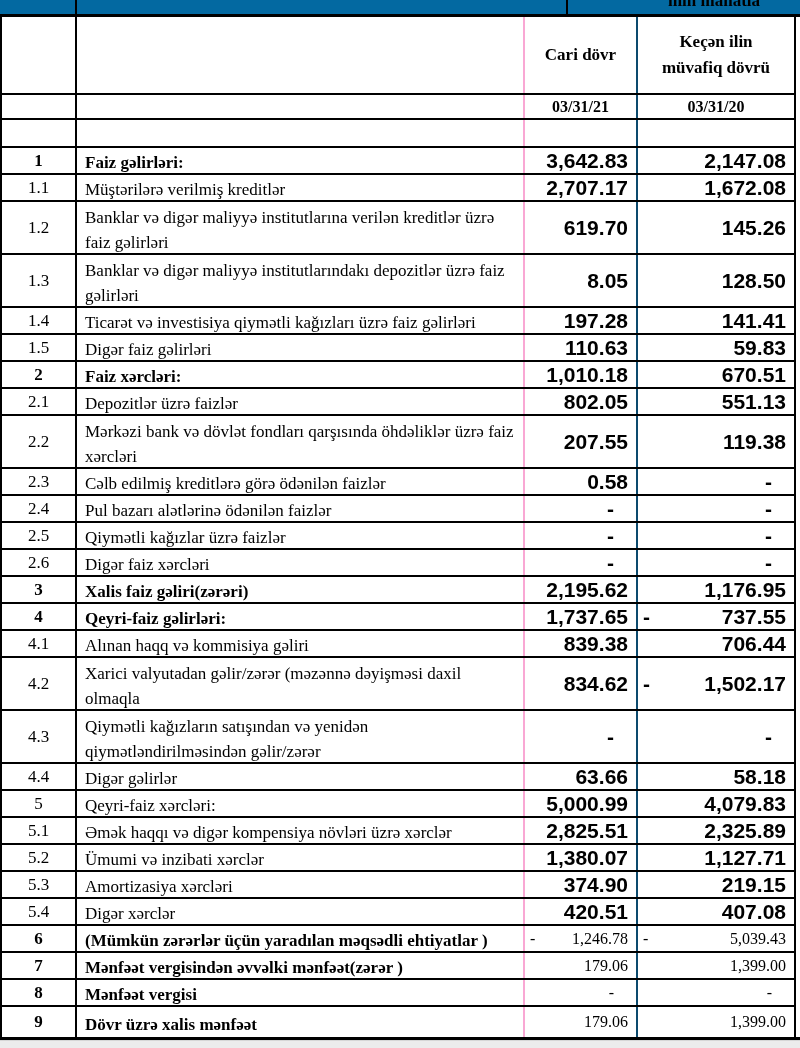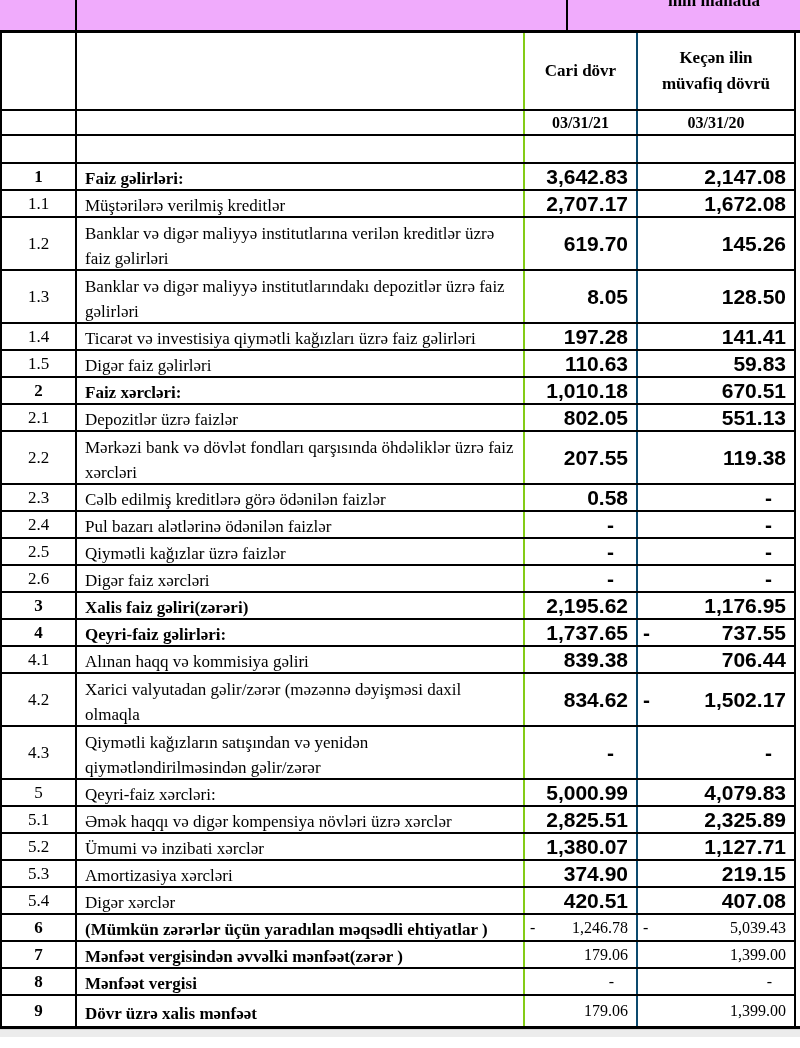--- a/index.html
+++ b/index.html
@@ -1,35 +1,35 @@
 <!DOCTYPE html>
 <html><head>
 <meta charset="utf-8">
 <style>
   html,body{margin:0;padding:0;background:#fff;}
   .page{
     position:relative;width:800px;height:1048px;background:#fff;
     overflow:hidden;color:#000;font-family:"Liberation Serif",serif;
   }
   
-  .top-strip{position:relative;height:30px;background:#f0abfc;overflow:hidden;}
+  .top-strip{position:relative;height:14px;background:#0369a1;overflow:hidden;}
   .top-strip .vseg{position:absolute;top:0;bottom:0;width:2px;background:#000;}
   .vseg.v1{left:75px;}
   .vseg.v2{left:566px;}
   .unit-note{
     position:absolute;top:-9px;right:6px;width:160px;text-align:center;
     font-weight:bold;font-size:17px;line-height:20px;white-space:nowrap;
   }
   .hrule{height:3px;background:#000;}
   .tbl{border-left:2px solid #000;border-right:2px solid #000;width:796px;box-sizing:border-box;}
   .row{display:flex;border-bottom:2px solid #000;box-sizing:border-box;height:27px;background:#fff;}
   .row.double{height:53px;}
   .c{box-sizing:border-box;display:flex;align-items:center;}
   .c1{width:75px;border-right:2px solid #000;justify-content:center;font-size:17px;}
-  .c2{width:448px;border-right:2px solid #84cc16;padding:4px 6px 0 8px;font-size:17px;line-height:25px;}
+  .c2{width:448px;border-right:2px solid #f9a8d4;padding:4px 6px 0 8px;font-size:17px;line-height:25px;}
   .c3{width:113px;border-right:2px solid #0c4a6e;}
   .c4{flex:1;}
   .row.bold .c1,.row.bold .c2{font-weight:bold;}
   
   .val{justify-content:flex-end;padding-right:8px;
        font-family:"Liberation Sans",sans-serif;font-weight:bold;font-size:21px;}
   .val.neg{justify-content:space-between;padding-left:5px;}
   .val.dash{padding-right:22px;font-weight:bold;}
   .row.serifvals .val{font-family:"Liberation Serif",serif;font-weight:normal;font-size:16px;}
   
@@ -223,20 +223,28 @@
         </div>
         <div class="row double">
           <div class="c c1">4.3</div>
           <div class="c c2">
             <span>Qiymətli kağızların satışından və yenidən qiymətləndirilməsindən gəlir/zərər</span>
           </div>
           <div class="c c3 val dash">-</div>
           <div class="c c4 val dash">-</div>
         </div>
         <div class="row">
+          <div class="c c1">4.4</div>
+          <div class="c c2">
+            <span>Digər gəlirlər</span>
+          </div>
+          <div class="c c3 val">63.66</div>
+          <div class="c c4 val">58.18</div>
+        </div>
+        <div class="row">
           <div class="c c1">5</div>
           <div class="c c2">
             <span>Qeyri-faiz xərcləri:</span>
           </div>
           <div class="c c3 val">5,000.99</div>
           <div class="c c4 val">4,079.83</div>
         </div>
         <div class="row">
           <div class="c c1">5.1</div>
           <div class="c c2">

